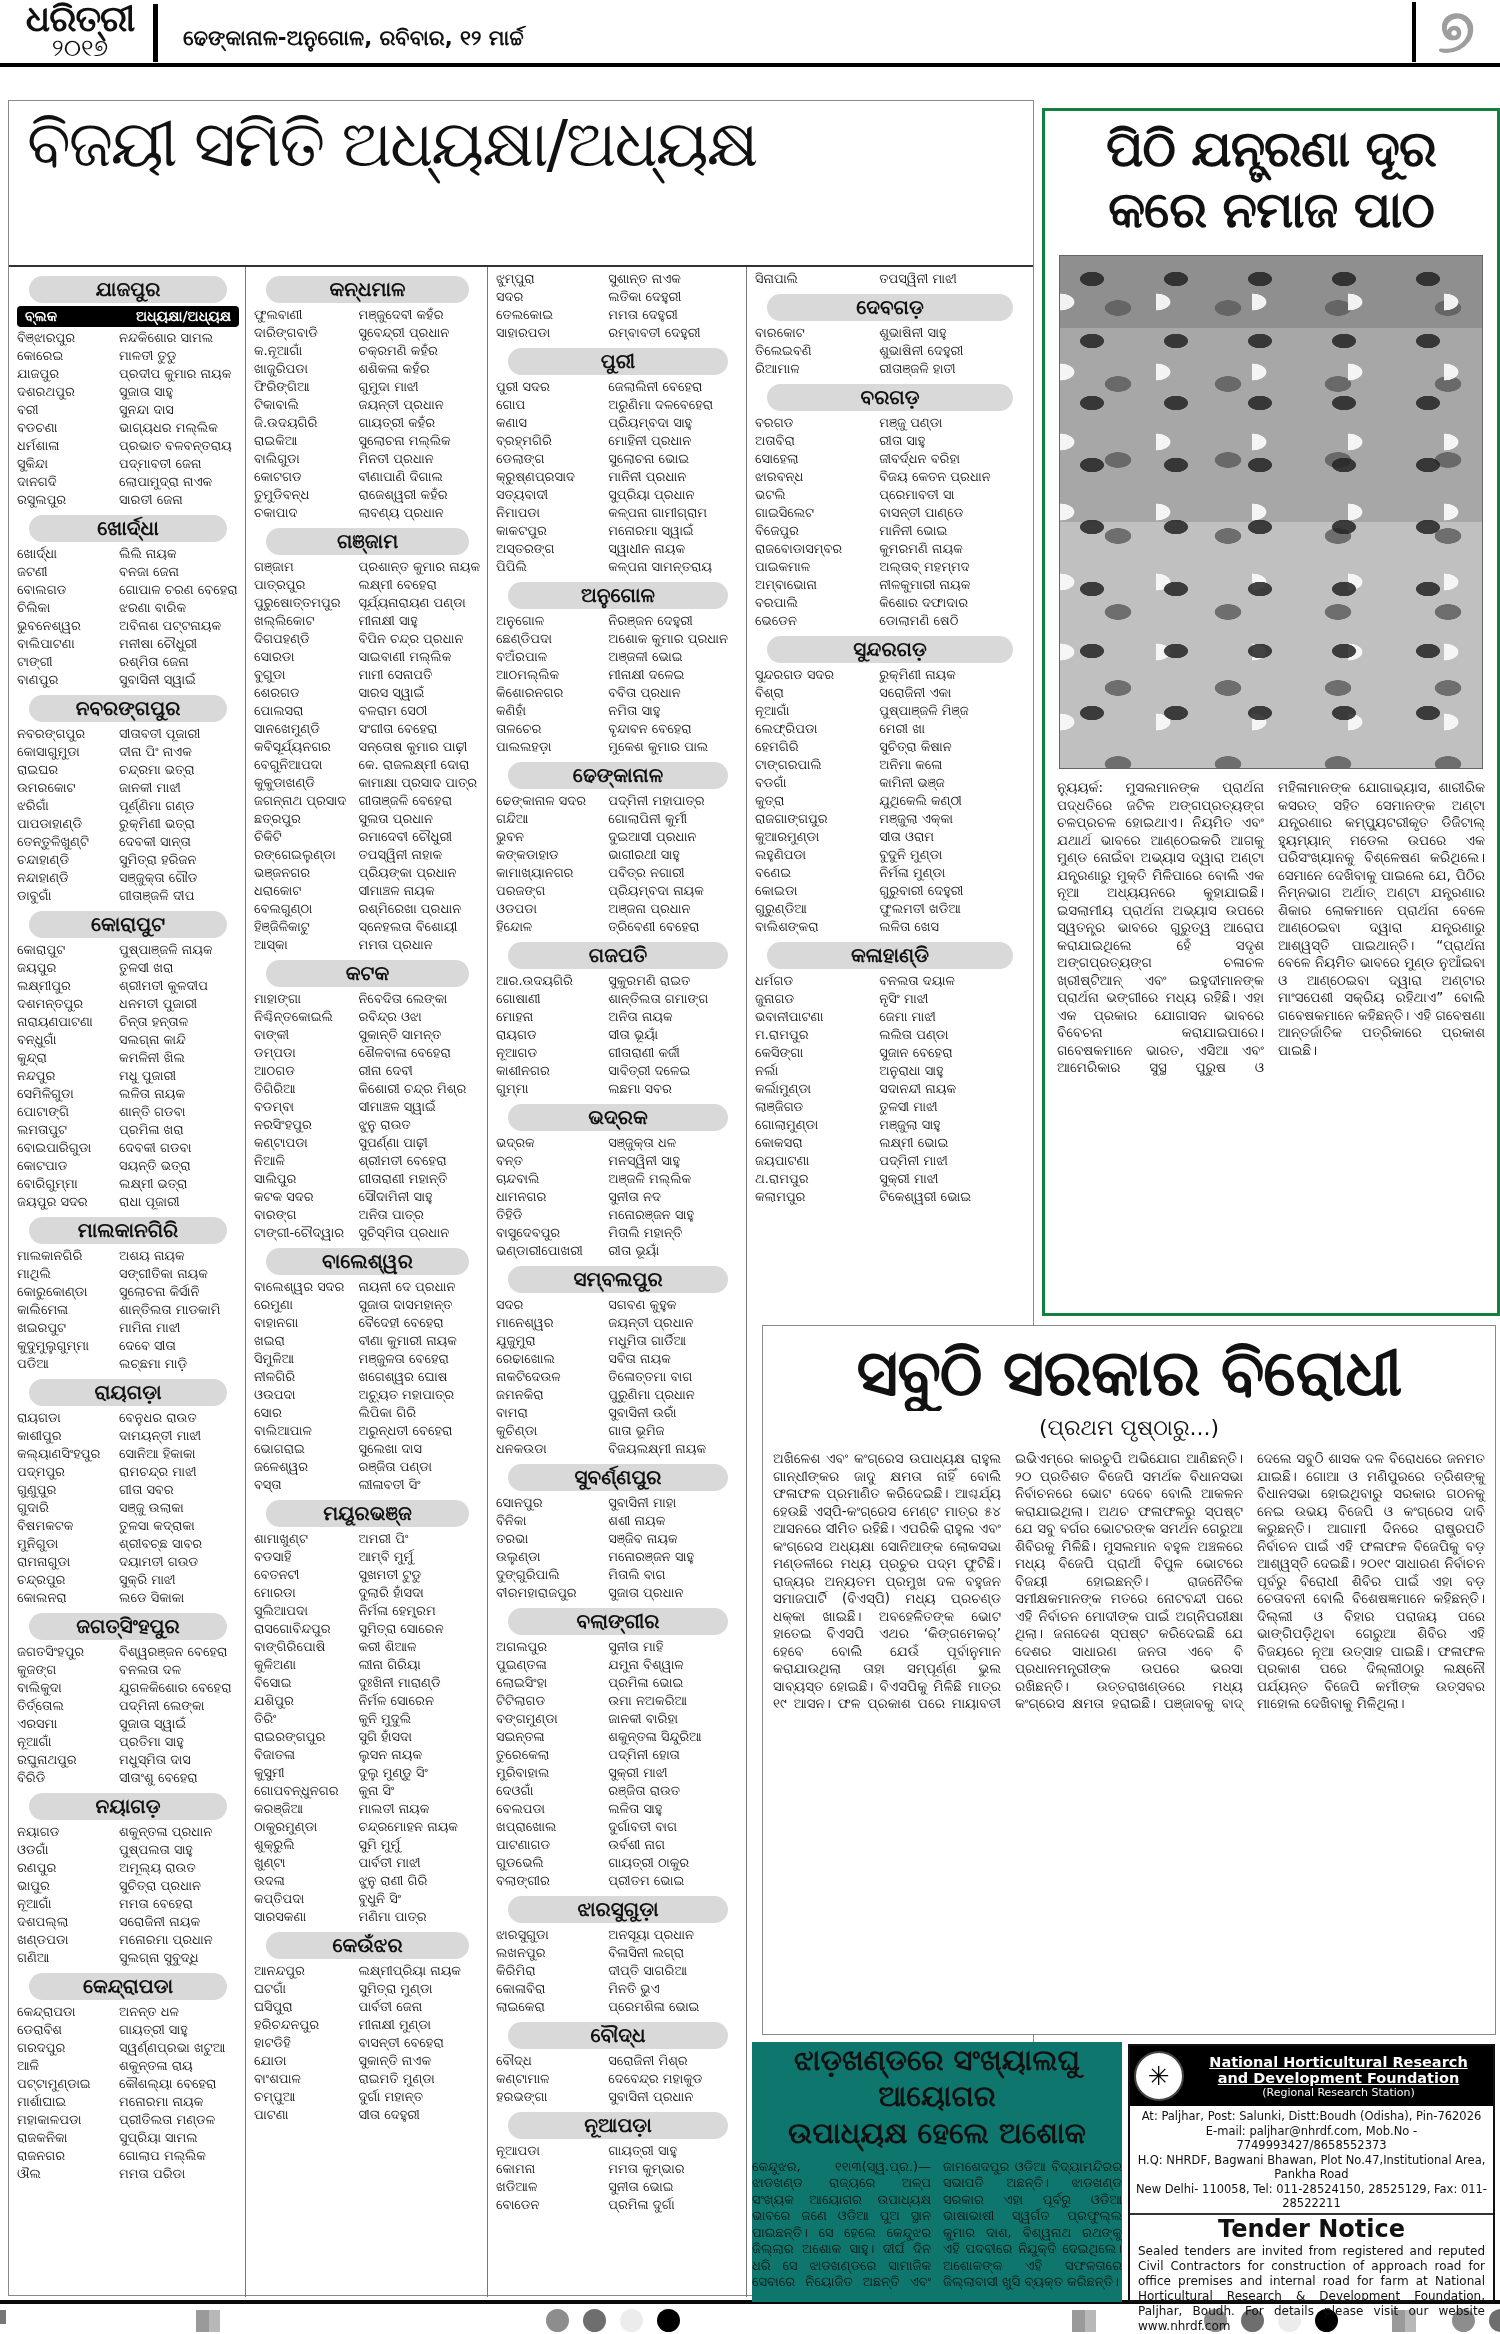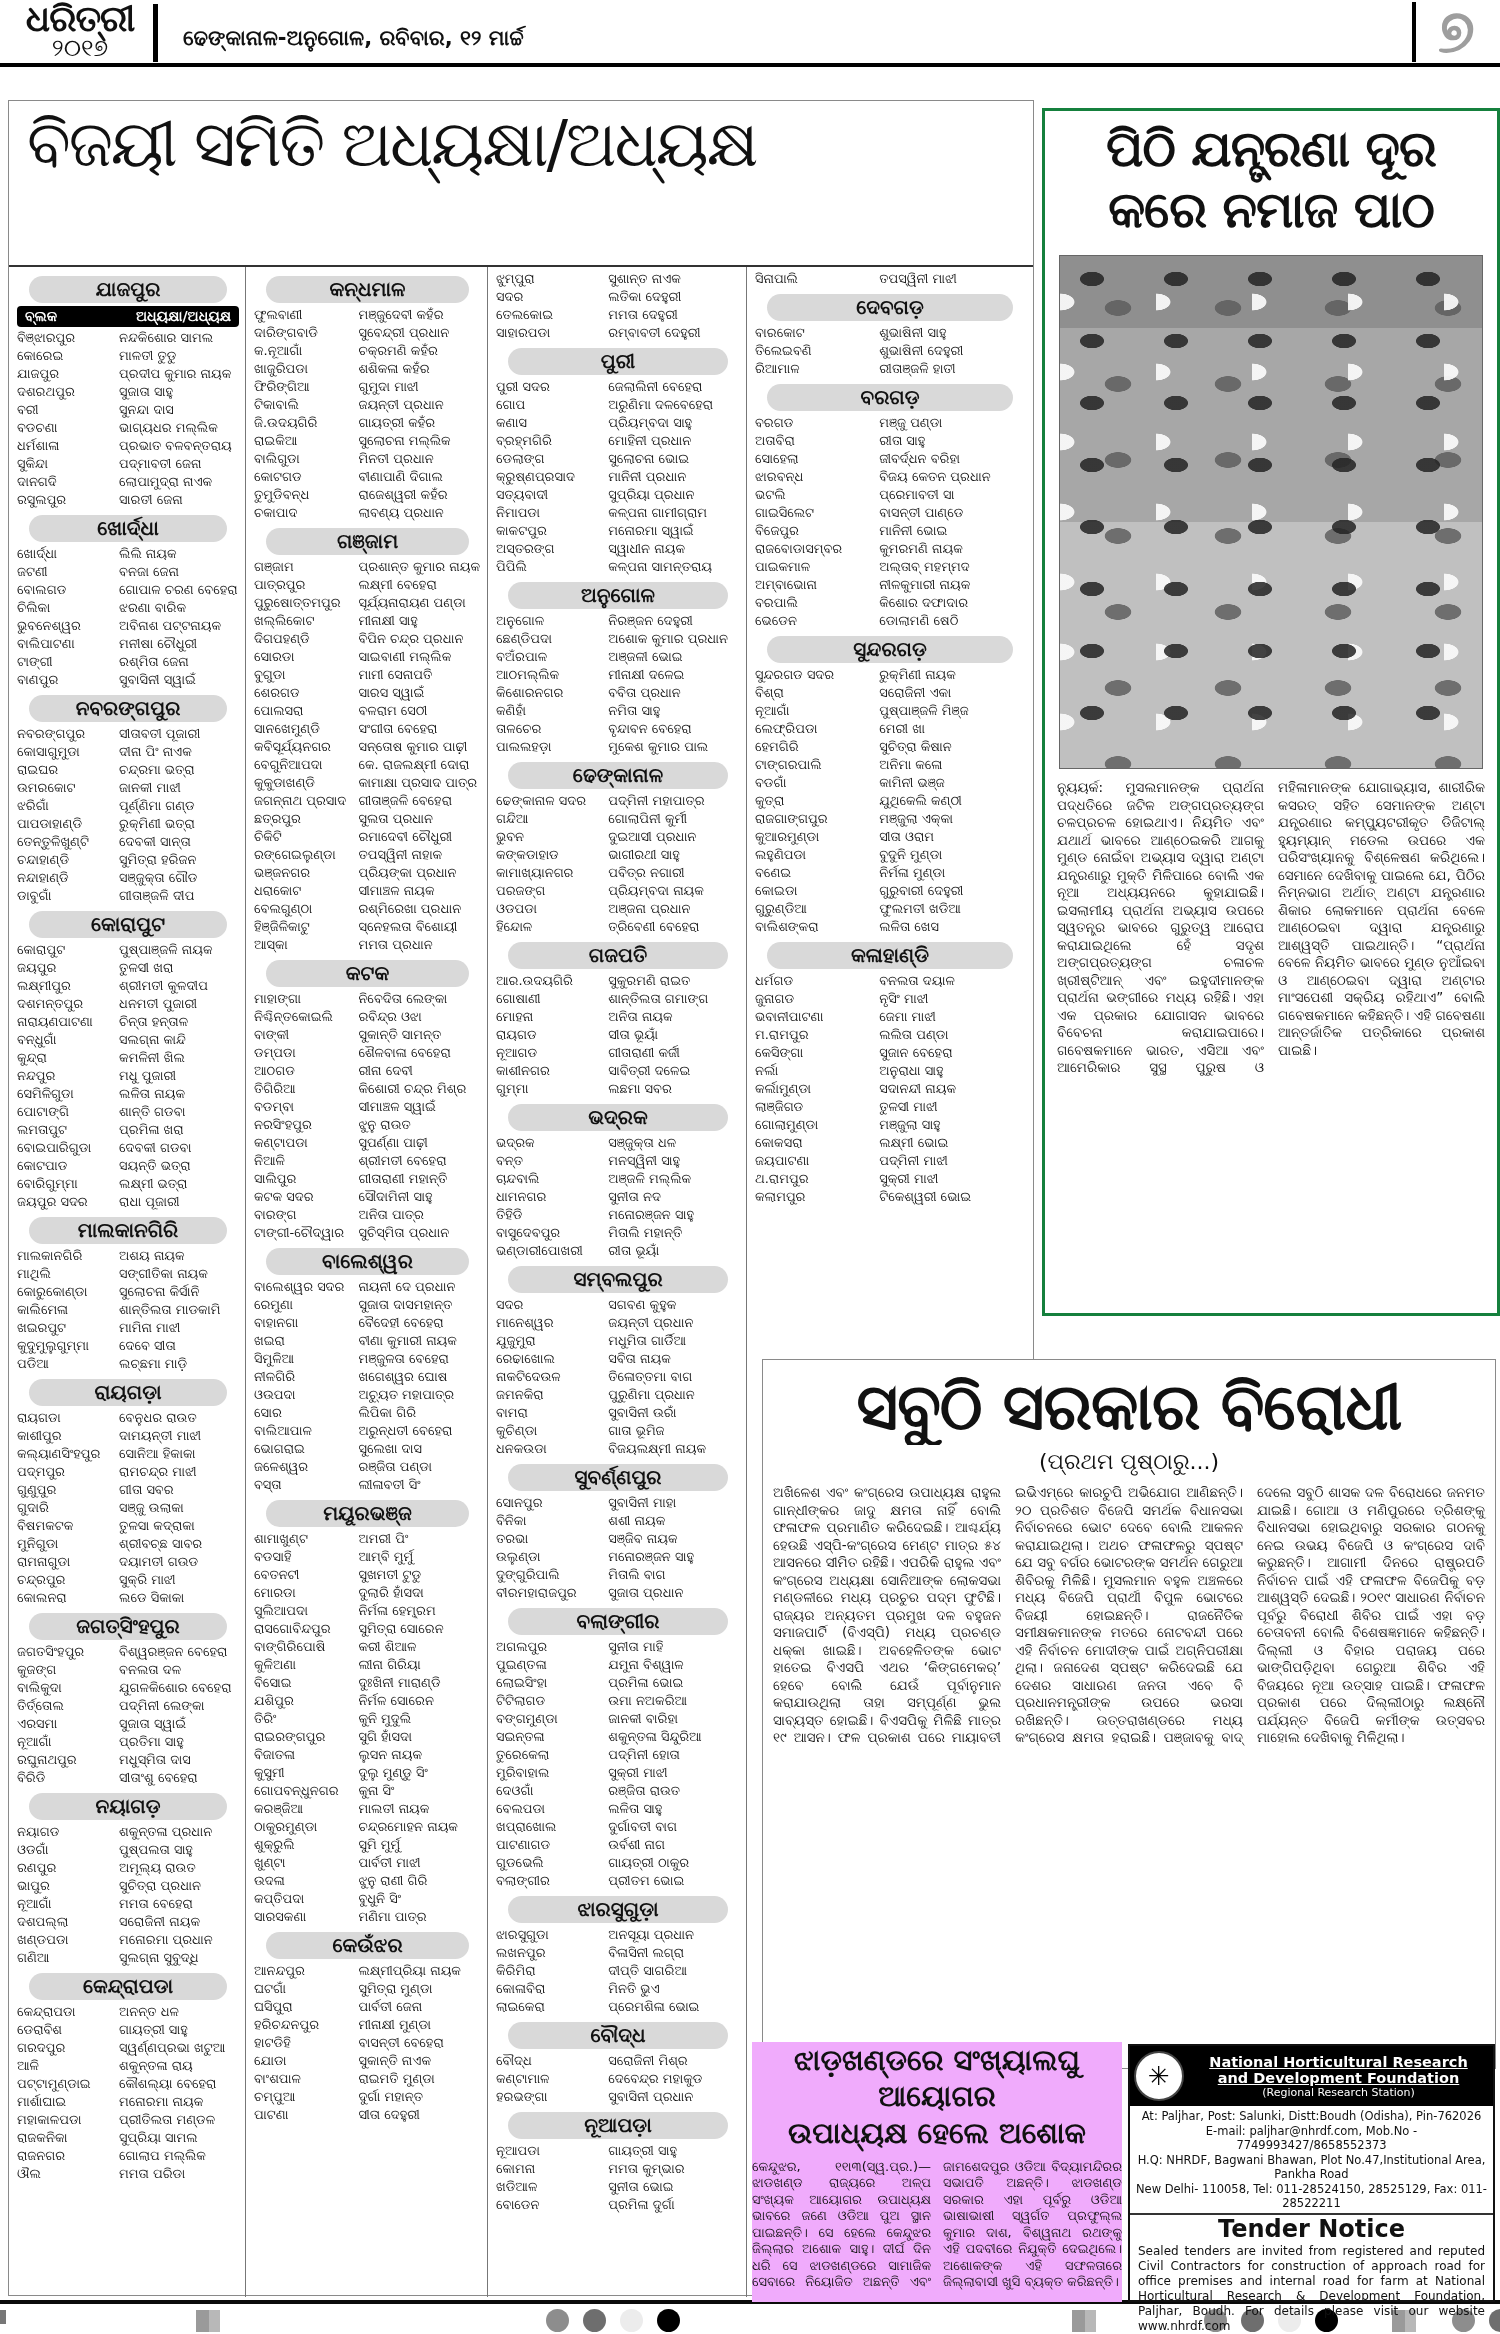--- a/index.html
+++ b/index.html
@@ -36,27 +36,27 @@
          background-color:#b5b5b5;
          background-image:
            radial-gradient(ellipse 20px 12px at 32px 23px, rgba(35,35,35,.85) 58%, rgba(35,35,35,0) 62%),
            radial-gradient(ellipse 24px 14px at 0px 46px, rgba(248,248,248,.95) 58%, rgba(248,248,248,0) 62%),
            radial-gradient(ellipse 22px 13px at 58px 52px, rgba(90,90,90,.8) 58%, rgba(90,90,90,0) 62%),
            linear-gradient(180deg,#8f8f8f 0 14%,#a7a7a7 14% 52%,#c0c0c0 52% 100%);
          background-size:84px 62px,96px 70px,110px 76px,100% 100%;}
   .namaz-body{column-count:2;column-gap:14px;padding:0 12px;font-size:13.5px;line-height:17.5px;
               text-align:justify;height:452px;overflow:hidden;}
   
-  .sabuthi-box{position:absolute;left:762px;top:1325px;width:732px;height:708px;border:1px solid #8a8a8a;background:#fff;z-index:3;margin-top:34px;}
+  .sabuthi-box{position:absolute;left:762px;top:1325px;width:732px;height:708px;border:1px solid #8a8a8a;background:#fff;z-index:3;}
   .sabuthi-headline{font-size:64px;font-weight:bold;text-align:center;margin-top:10px;letter-spacing:-1px;white-space:nowrap;overflow:hidden;}
   .sabuthi-sub{font-size:22px;text-align:center;margin:4px 0 10px;}
   .sabuthi-body{column-count:3;column-gap:14px;padding:0 10px;font-size:13.5px;line-height:17.5px;
                 text-align:justify;height:545px;overflow:hidden;}
   
-  .jhk{position:absolute;left:752px;top:2042px;width:370px;height:260px;overflow:hidden;background:#f0abfc;z-index:3;}
+  .jhk{position:absolute;left:752px;top:2042px;width:370px;height:260px;overflow:hidden;background:#0f766e;z-index:3;}
   .jhk-headline{font-size:29px;font-weight:bold;text-align:center;line-height:1.25;}
   .jhk-body{column-count:2;column-gap:12px;font-size:13px;line-height:16.5px;text-align:justify;margin-top:8px;height:175px;overflow:hidden;}
   
   .tender{position:absolute;left:1128px;top:2044px;width:367px;height:258px;border:2px solid #111;background:#fff;z-index:3;box-sizing:border-box;}
   .tn-head{display:flex;background:#000;color:#fff;height:56px;align-items:center;padding:2px 4px;}
   .tn-logo{width:46px;height:46px;border-radius:50%;background:#fff;color:#000;flex:0 0 46px;
            display:flex;align-items:center;justify-content:center;font-size:26px;border:2px solid #444;margin-right:4px;}
   .tn-titlewrap{flex:1;text-align:center;}
   .tn-title{font-size:14.5px;font-weight:bold;line-height:16px;text-decoration:underline;}
   .tn-subtitle{font-size:11px;line-height:13px;}

